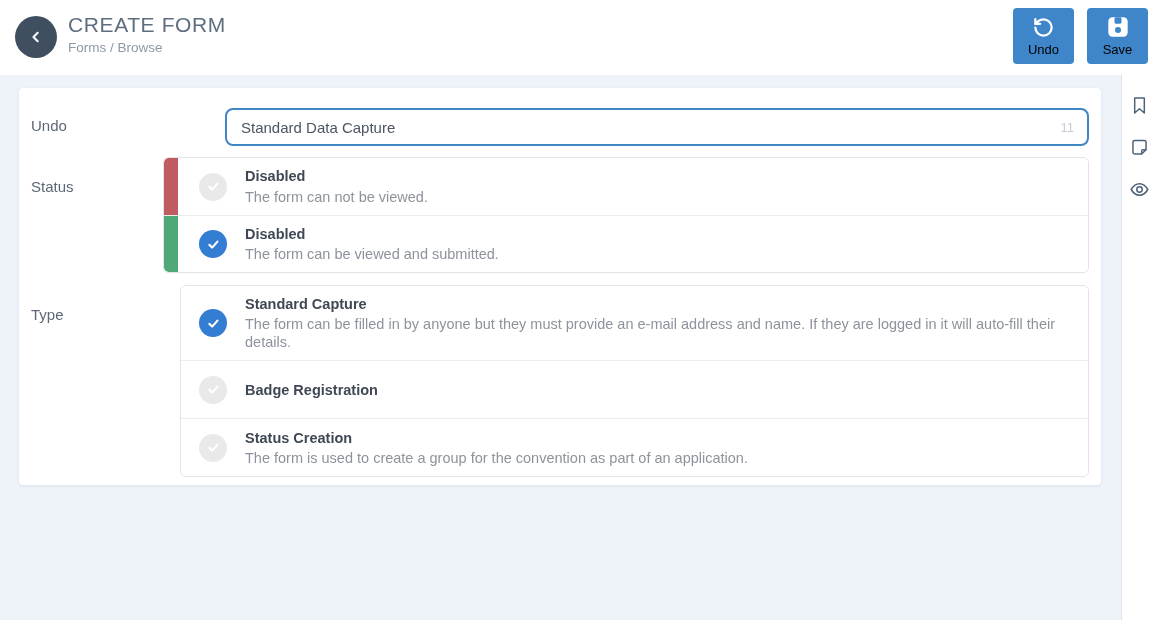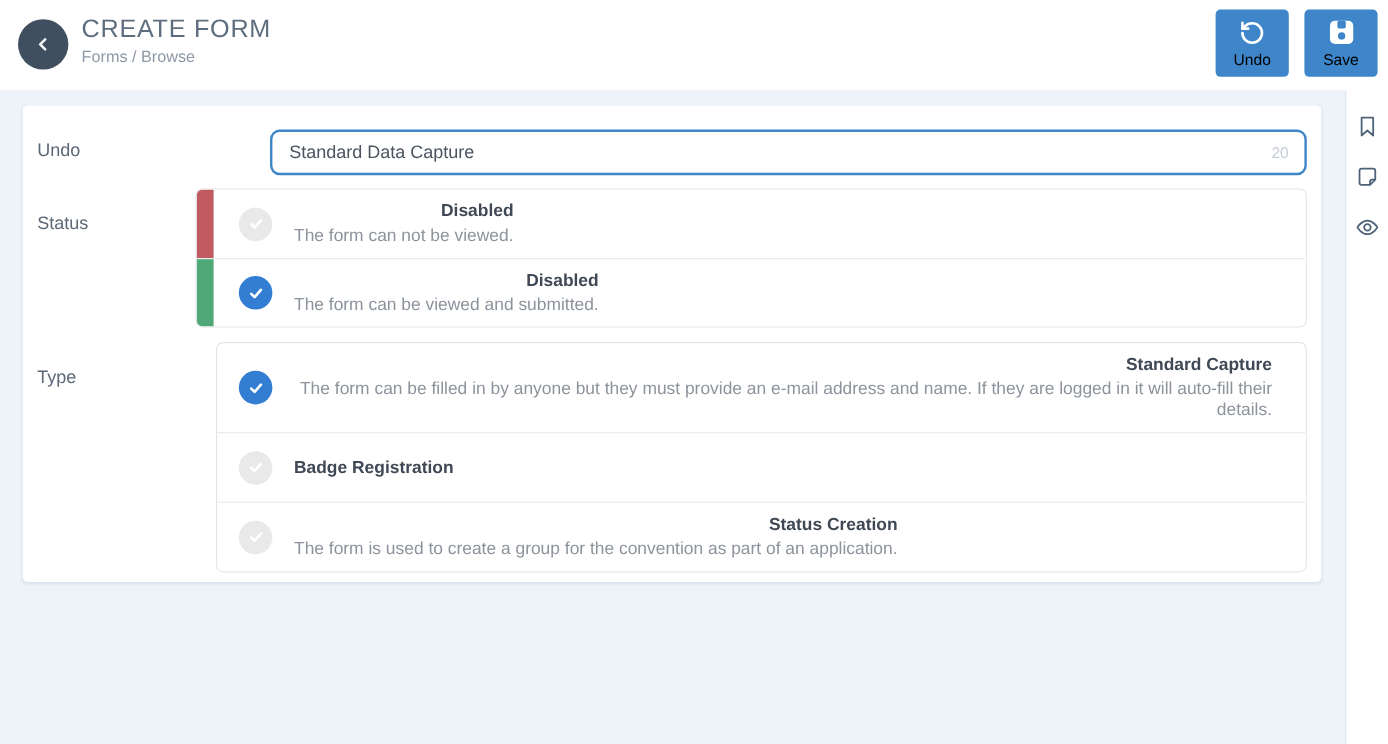--- a/index.html
+++ b/index.html
@@ -83,21 +83,21 @@
   .grp-type .opt { min-height:58px; padding-top:9px; padding-bottom:9px; }
   .opt .bar { width:14px; align-self:stretch; flex:none; }
   .grp-type .opt { padding-left:18px; }
   .check-circle {
     width:28px; height:28px; border-radius:50%; flex:none;
     margin-left:21px; display:flex; align-items:center; justify-content:center;
   }
   .grp-type .check-circle { margin-left:0; }
   .check-circle.on  { background:#337dd3; }
   .check-circle.off { background:#e9e9e9; }
-  .opt-text { margin-left:18px; padding-right:28px;text-align:right; }
+  .opt-text { margin-left:18px; padding-right:28px; }
   .opt-title { font-size:14.5px; font-weight:bold; color:#3f4854; line-height:1.25; }
   .opt-desc  { font-size:14.5px; color:#8d939c; line-height:1.25; margin-top:2px; }
   svg { display:block; }
 </style>
 </head>
 <body>
 
 <div class="header">
   <button class="back-btn">
     <span>
@@ -149,21 +149,21 @@
       <circle cx="12" cy="12" r="3.1" fill="none" stroke="#4e6277" stroke-width="1.7"></circle>
     </svg>
   </span>
 </div>
 
 <div class="card">
 
   <div class="field-label lbl-name">Undo</div>
   <div class="name-wrap">
     <input class="name-input" type="text" autofocus="" value="Standard Data Capture" style="">
-    <span class="char-counter">20</span>
+    <span class="char-counter">11</span>
   </div>
 
   <div class="field-label lbl-status">Status</div>
   <div class="opt-group grp-status">
 
     <div class="opt">
       <span class="bar" style="background-color: rgb(193, 91, 98);"></span>
       <span class="check-circle off">
         <svg width="15" height="15" viewBox="0 0 16 16">
             <polyline points="3.6,8.4 6.6,11.3 12.2,4.9" fill="none" stroke="#fff" stroke-width="2.3" stroke-linecap="round" stroke-linejoin="round"></polyline>

